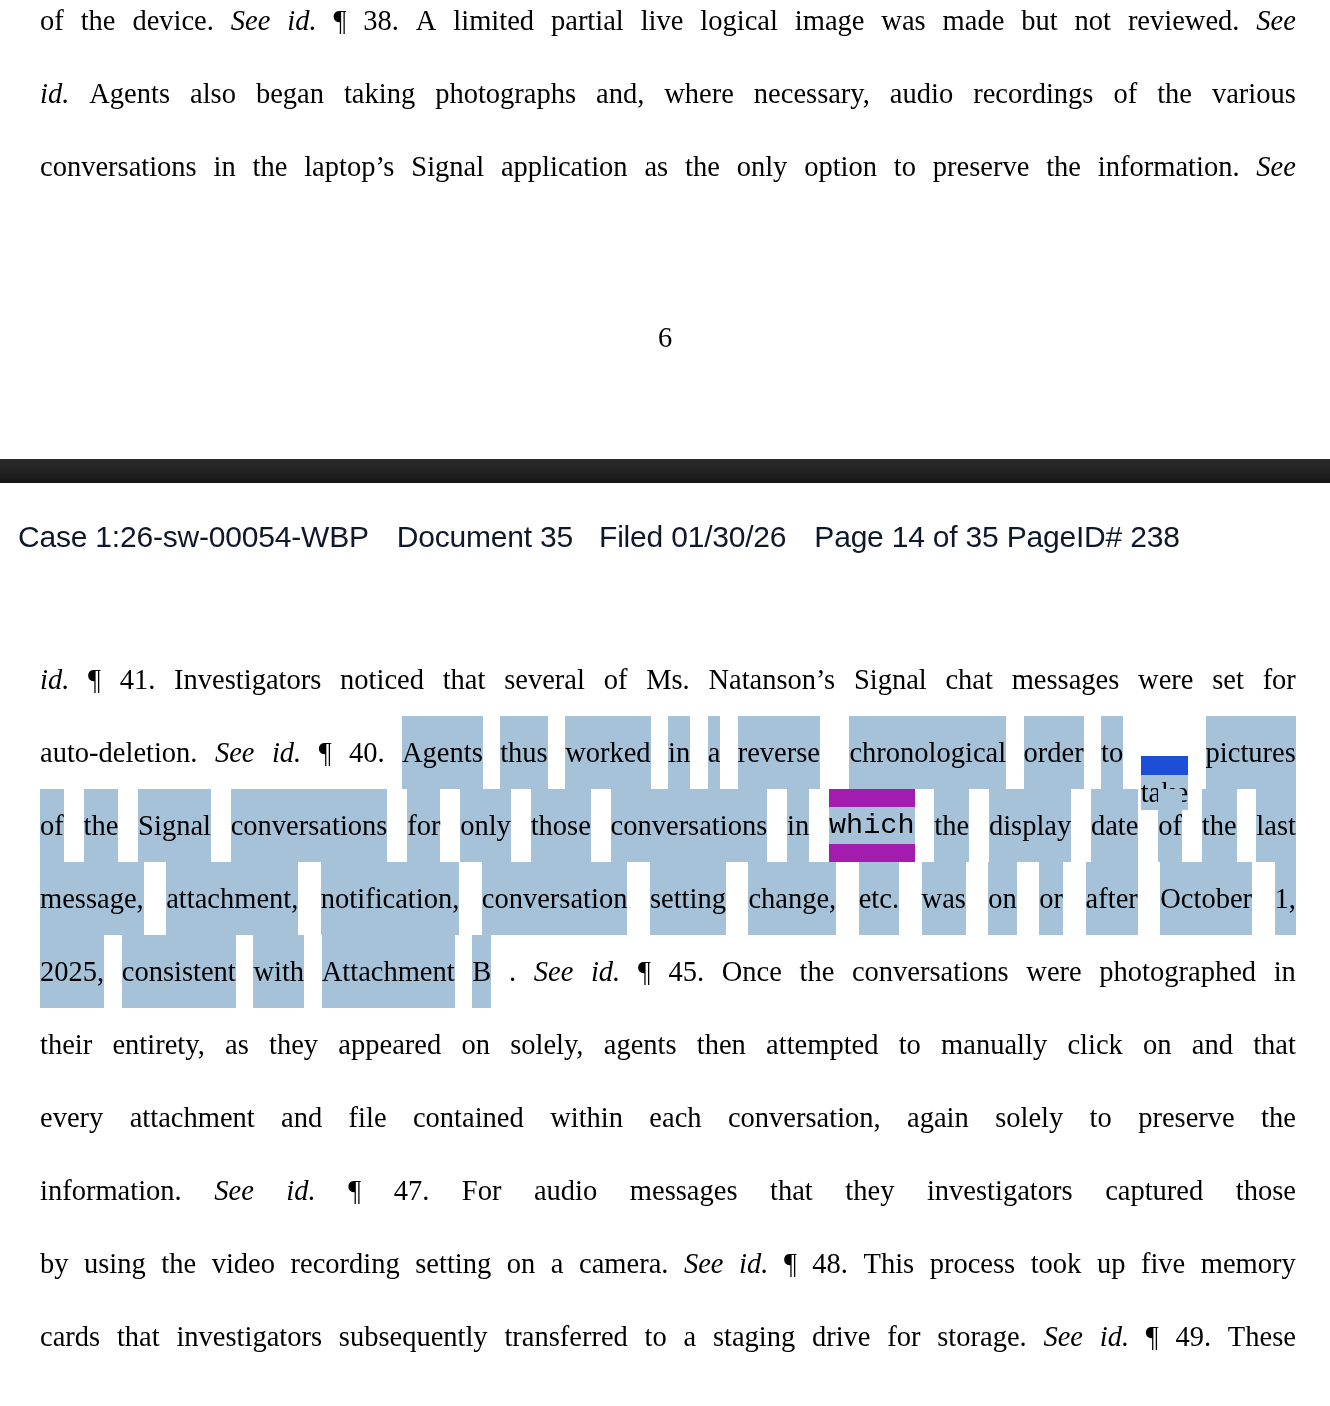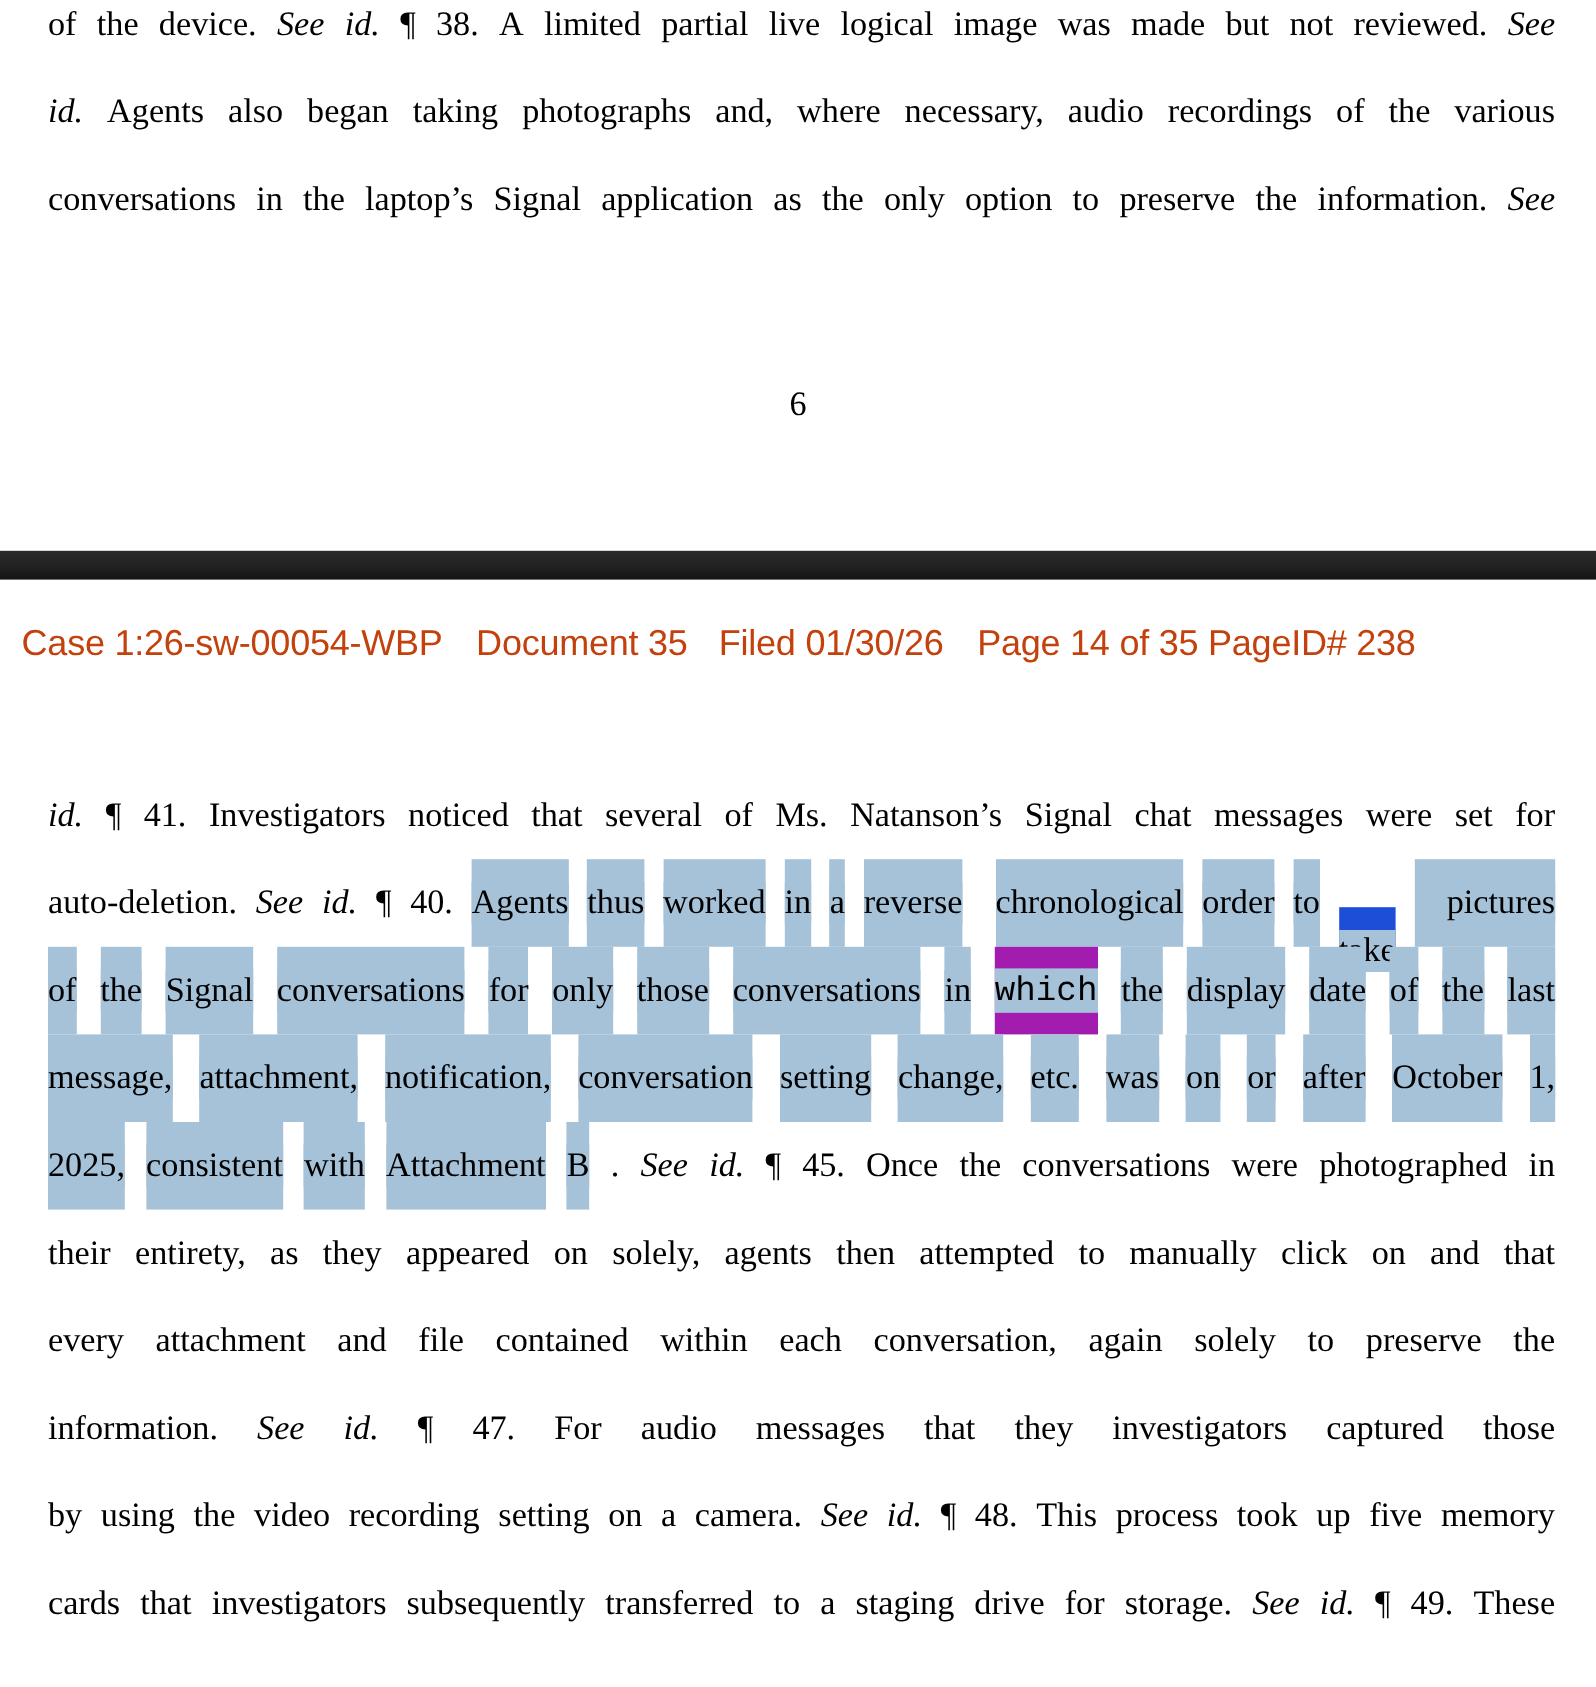--- a/index.html
+++ b/index.html
@@ -90,21 +90,21 @@
     background: linear-gradient(to bottom, #2b2b2b 0%, #242424 40%, #1c1c1c 75%, #151515 100%);
   }
 
   
   #ecf-header {
     position: absolute;
     left: 0;
     top: 513px;
     width: 1330px;
     height: 48px;
-    color: #c2410c;
+    color: #0f172a;
     font-family: "Liberation Sans", "DejaVu Sans", sans-serif;
     font-size: 30px;
     line-height: 48px;
     white-space: nowrap;
     letter-spacing: -0.2px;
   }
   #ecf-header .seg {
     display: inline-block;
   }
   #ecf-header .gap-md { display: inline-block; width: 26px; }
@@ -214,21 +214,21 @@
           <span class="w" style="background: rgb(166, 194, 217);"><span class="hl">Agents</span></span>
           <span class="w" style="background: rgb(166, 194, 217);"><span class="hl">thus</span></span>
           <span class="w" style="background: rgb(166, 194, 217);"><span class="hl">worked</span></span>
           <span class="w" style="background: rgb(166, 194, 217);"><span class="hl">in</span></span>
           <span class="w" style="background: rgb(166, 194, 217);"><span class="hl">a</span></span>
           <span class="w" style="background: rgb(166, 194, 217);"><span class="hl">reverse</span></span>
           <span class="w" style="background: rgb(166, 194, 217); margin-left: 12px;"><span class="hl">chronological</span></span>
           <span class="w" style="background: rgb(166, 194, 217);"><span class="hl">order</span></span>
           <span class="w" style="background: rgb(166, 194, 217);"><span class="hl">to</span></span>
           <span class="w" style="background: #1d4ed8; margin-top: 40px;"><span class="hl">take</span></span>
-          <span class="w" style="background: rgb(166, 194, 217); padding-left: 27px;"><span class="hl">pictures</span></span>
+          <span class="w" style="background: rgb(166, 194, 217);"><span class="hl">pictures</span></span>
         </span>
         <span class="textline justify" id="b-line-3">
           <span class="w" style="background: rgb(166, 194, 217);"><span class="hl">of</span></span>
           <span class="w" style="background: rgb(166, 194, 217);"><span class="hl">the</span></span>
           <span class="w" style="background: rgb(166, 194, 217);"><span class="hl">Signal</span></span>
           <span class="w" style="background: rgb(166, 194, 217);"><span class="hl">conversations</span></span>
           <span class="w" style="background: rgb(166, 194, 217);"><span class="hl">for</span></span>
           <span class="w" style="background: rgb(166, 194, 217);"><span class="hl">only</span></span>
           <span class="w" style="background: rgb(166, 194, 217);"><span class="hl">those</span></span>
           <span class="w" style="background: rgb(166, 194, 217);"><span class="hl">conversations</span></span>

